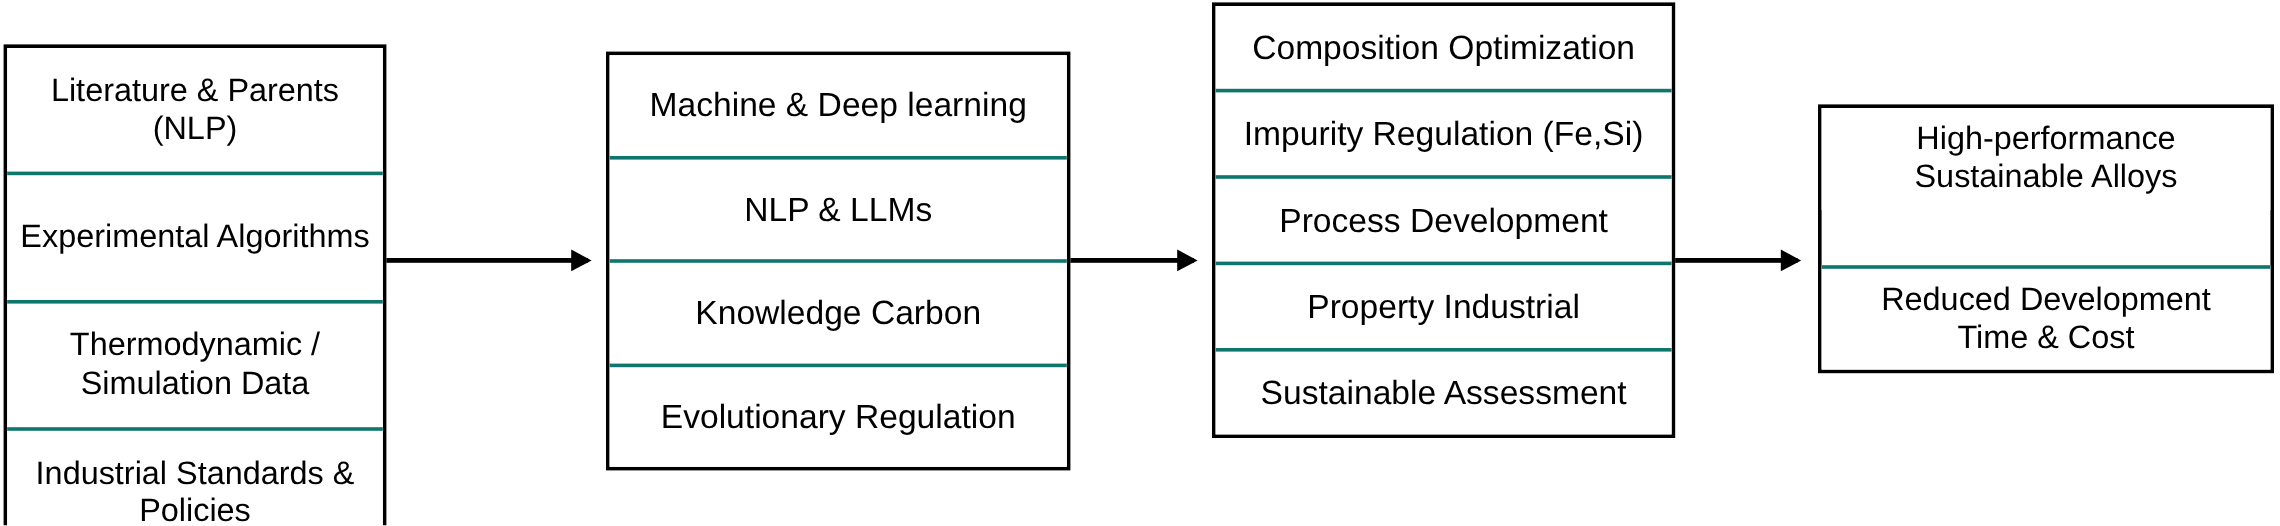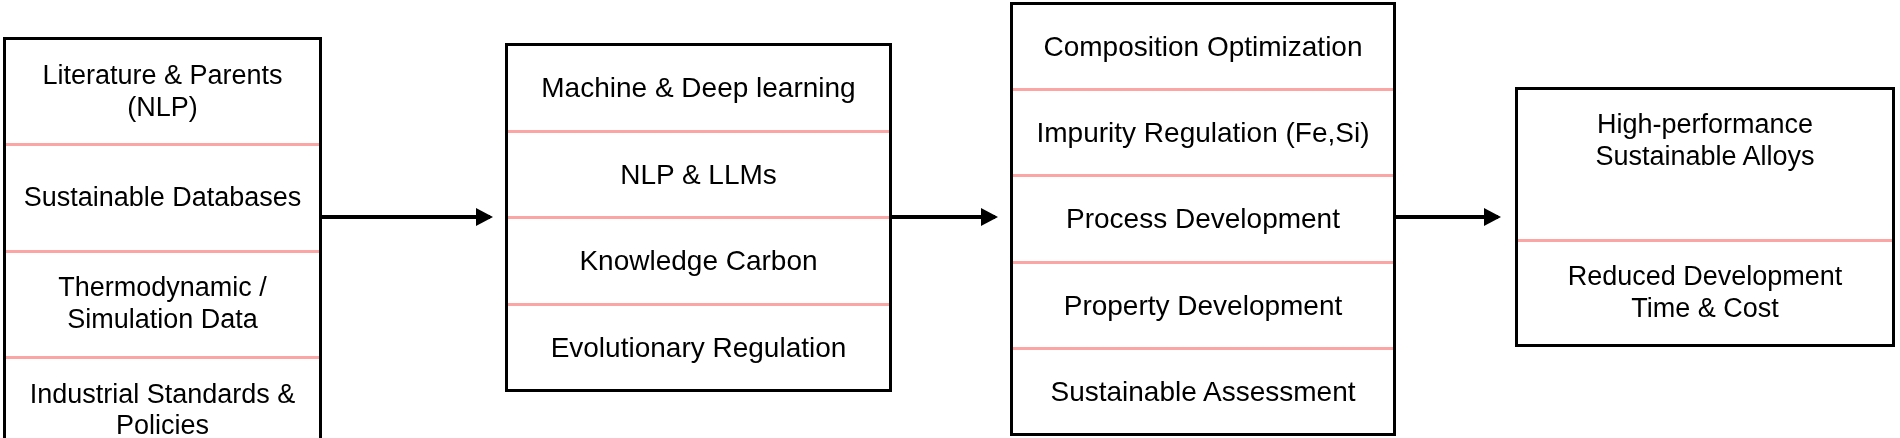--- a/index.html
+++ b/index.html
@@ -30,28 +30,28 @@
     justify-content: center;
     text-align: center;
     color: #000000;
     background: #ffffff;
     line-height: 1.18;
     padding: 0 6px;
     white-space: pre-line;
     flex: 1 1 0;
   }
   .cell + .cell {
-    border-top: 3px solid #fca5a5;
+    border-top: 3px solid #0f766e;
   }
 
   
   #col-sources   { left: 3px;    top: 37px;  width: 319px; height: 428px; }
   #col-methods   { left: 505px;  top: 43px;  width: 387px; height: 349px; }
-  #col-tasks     { left: 1010px; top: 2px;   width: 386px; height: 434px; }
-  #col-outcomes  { left: 1515px; top: 87px;  width: 380px; height: 260px; gap: 46px; }
+  #col-tasks     { left: 1010px; top: 2px;   width: 386px; height: 363px; }
+  #col-outcomes  { left: 1515px; top: 87px;  width: 380px; height: 224px; gap: 46px; }
 
   #col-sources .cell  { font-size: 27px; }
   #col-methods .cell  { font-size: 28px; }
   #col-tasks .cell    { font-size: 28px; }
   #col-outcomes .cell { font-size: 27px; }
 
   
   .arrow {
     position: absolute;
     height: 4px;
@@ -73,21 +73,21 @@
   #arrow-2 { left: 892px;  top: 215px; width: 103px; }
   #arrow-3 { left: 1396px; top: 215px; width: 102px; }
 </style>
 </head>
 <body>
 
 <div id="canvas">
 
   <div class="stack" id="col-sources">
     <div class="cell">Literature &amp; Parents (NLP)</div>
-    <div class="cell">Sustainable Databases</div>
+    <div class="cell">Experimental Algorithms</div>
     <div class="cell">Thermodynamic /
 Simulation Data</div>
     <div class="cell">Industrial Standards &amp;
 Policies</div>
   </div>
 
   <div class="arrow" id="arrow-1"></div>
 
   <div class="stack" id="col-methods">
     <div class="cell">Machine &amp; Deep learning</div>
@@ -95,21 +95,21 @@
     <div class="cell">Knowledge Carbon</div>
     <div class="cell">Evolutionary Regulation</div>
   </div>
 
   <div class="arrow" id="arrow-2"></div>
 
   <div class="stack" id="col-tasks">
     <div class="cell">Composition Optimization</div>
     <div class="cell">Impurity Regulation (Fe,Si)</div>
     <div class="cell">Process Development</div>
-    <div class="cell">Property Development</div>
+    <div class="cell">Property Industrial</div>
     <div class="cell">Sustainable Assessment</div>
   </div>
 
   <div class="arrow" id="arrow-3"></div>
 
   <div class="stack" id="col-outcomes">
     <div class="cell">High-performance
 Sustainable Alloys</div>
     <div class="cell">Reduced Development
 Time &amp; Cost</div>

